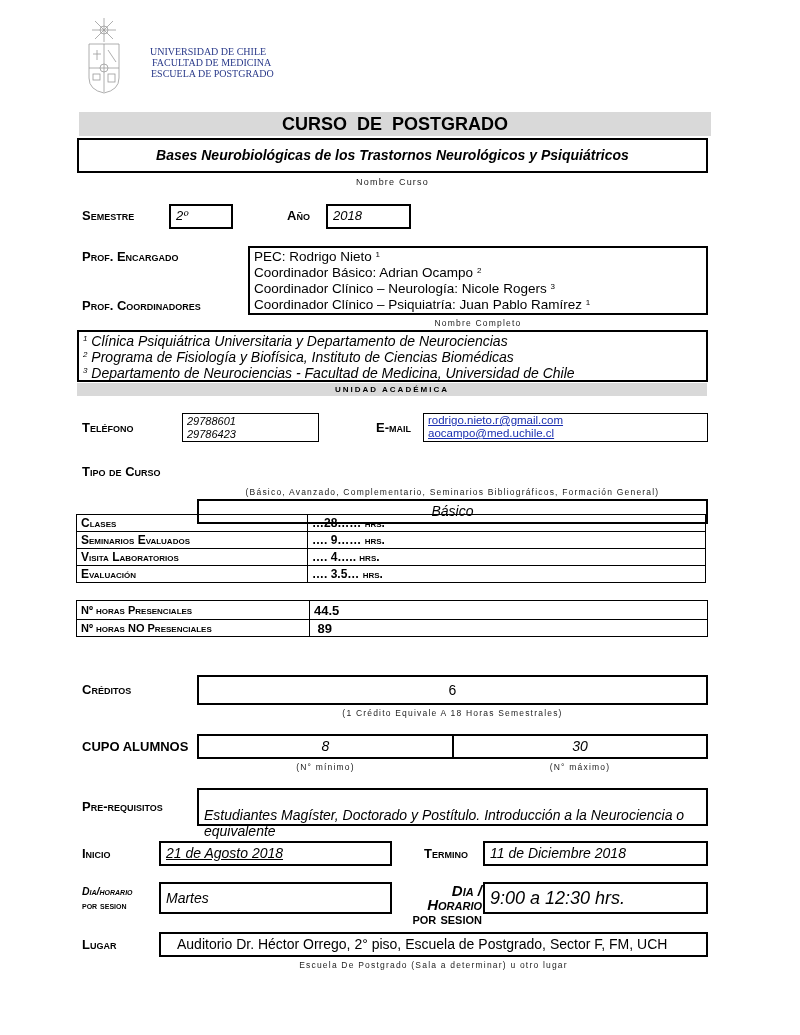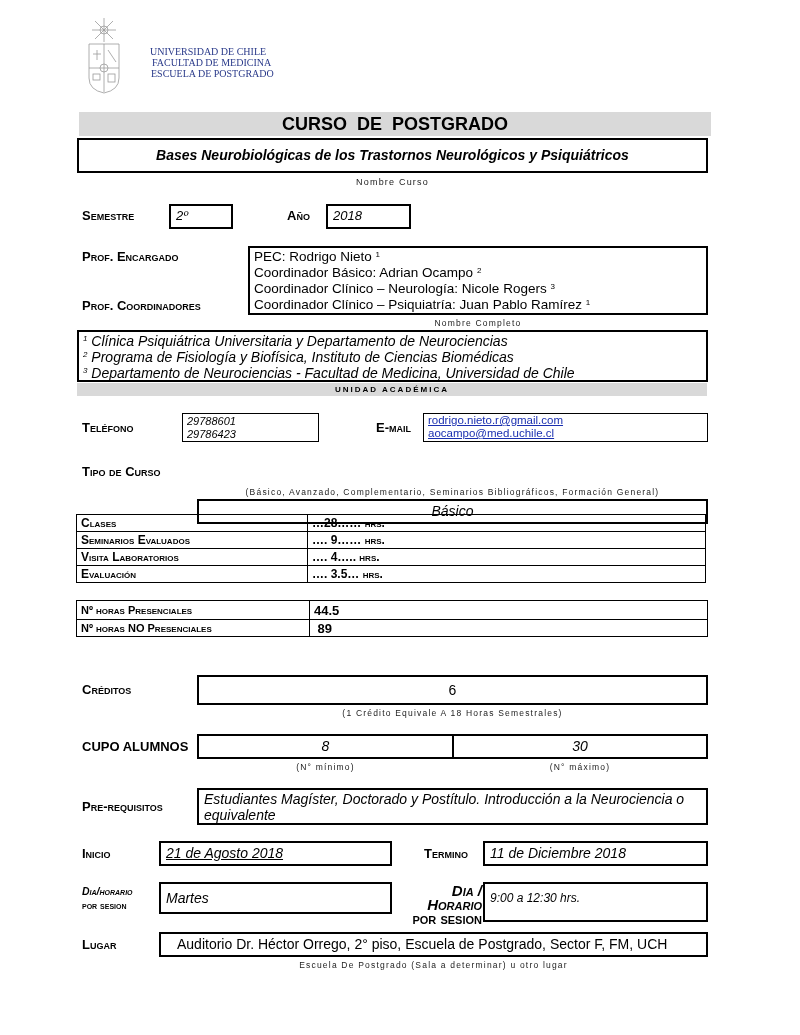--- a/index.html
+++ b/index.html
@@ -133,33 +133,33 @@
 <div class="box ctr" style="left:197px;top:675px;width:511px;height:30px;font-size:14px;line-height:26px;">6</div>
 <div class="cap" style="left:197px;top:708px;width:511px;font-size:8.5px;">(1 Crédito Equivale A 18 Horas Semestrales)</div>
 
 <div class="lbl" style="left:82px;top:739px;font-variant:normal;">CUPO ALUMNOS</div>
 <div class="box ctr" style="left:197px;top:734px;width:257px;height:25px;font-style:italic;font-size:14px;line-height:21px;">8</div>
 <div class="box ctr" style="left:452px;top:734px;width:256px;height:25px;font-style:italic;font-size:14px;line-height:21px;">30</div>
 <div class="cap" style="left:197px;top:762px;width:257px;font-size:8.5px;">(N° mínimo)</div>
 <div class="cap" style="left:452px;top:762px;width:256px;font-size:8.5px;">(N° máximo)</div>
 
 <div class="lbl" style="left:82px;top:799px;">Pre-requisitos</div>
-<div class="box" style="left:197px;top:788px;width:511px;height:37px;font-style:italic;font-size:14px;line-height:16px;padding:1px 5px;">Estudiantes Magíster, Doctorado y Postítulo. Introducción a la Neurociencia o equivalente</div>
+<div class="box" style="left:197px;top:788px;width:511px;height:37px;font-style:italic;font-size:14px;line-height:16px;padding:17px 5px;">Estudiantes Magíster, Doctorado y Postítulo. Introducción a la Neurociencia o equivalente</div>
 
 <div class="lbl" style="left:82px;top:846px;">Inicio</div>
 <div class="box val" style="left:159px;top:841px;width:233px;height:25px;font-size:14px;text-decoration:underline;">21 de Agosto 2018</div>
 <div class="lbl" style="left:424px;top:846px;">Termino</div>
 <div class="box val" style="left:483px;top:841px;width:225px;height:25px;font-size:14px;">11 de Diciembre 2018</div>
 
 <div class="lbl" style="left:82px;top:884px;font-size:10.5px;font-style:italic;line-height:14px;">
   <div>Dia/horario</div>
   <div style="font-style:normal;">por sesion</div>
 </div>
 <div class="box val" style="left:159px;top:882px;width:233px;height:32px;font-size:14px;line-height:28px;">Martes</div>
 <div class="lbl" style="left:396px;top:884px;width:86px;text-align:right;font-size:15px;font-style:italic;line-height:14px;">
   <div>Dia / Horario</div>
   <div style="font-style:normal;">por sesion</div>
 </div>
-<div class="box val" style="left:483px;top:882px;width:225px;height:40px;font-size:12px;line-height:28px;">9:00 a 12:30 hrs.</div>
+<div class="box val" style="left:483px;top:882px;width:225px;height:32px;font-size:18px;line-height:28px;">9:00 a 12:30 hrs.</div>
 
 <div class="lbl" style="left:82px;top:937px;">Lugar</div>
 <div class="box" style="left:159px;top:932px;width:549px;height:25px;font-size:14px;line-height:21px;padding-left:16px;">Auditorio Dr. Héctor Orrego, 2° piso, Escuela de Postgrado, Sector F, FM, UCH</div>
 <div class="cap" style="left:159px;top:960px;width:549px;font-size:8.5px;">Escuela De Postgrado (Sala a determinar) u otro lugar</div>
 
 </body></html>

